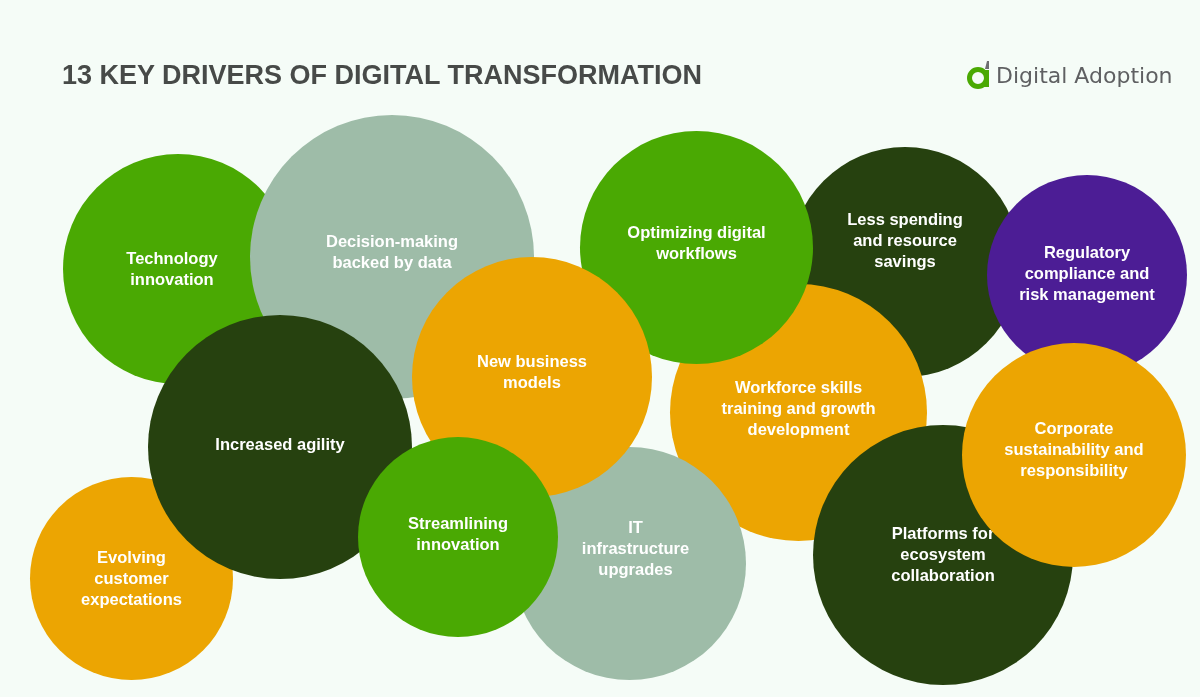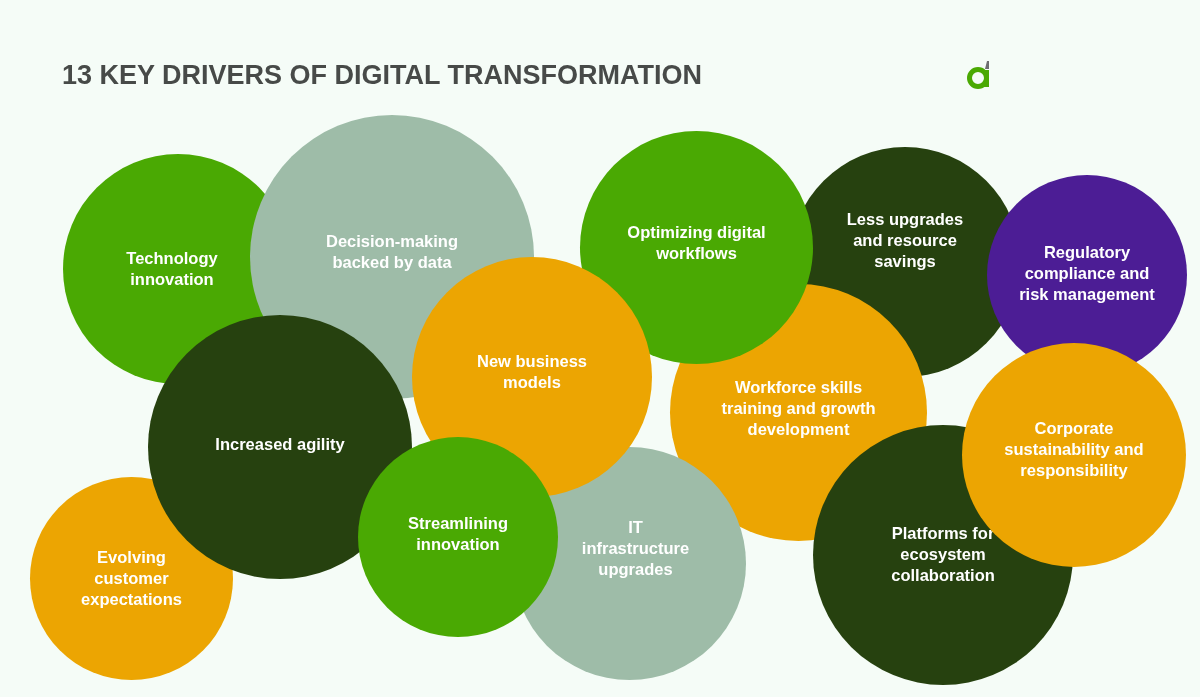--- a/index.html
+++ b/index.html
@@ -17,39 +17,40 @@
 <div class="title">13 KEY DRIVERS OF DIGITAL TRANSFORMATION</div>
 
 <div class="logo">
   <span class="logo-icon">
     <svg width="26" height="30" viewBox="0 0 26 30">
       <circle cx="11" cy="18" r="8.5" fill="none" stroke="#4aa903" stroke-width="5"></circle>
       <rect x="17" y="10" width="5" height="17" fill="#4aa903"></rect>
       <path d="M20 1 L22 1 L22 9 L18 9 Z" fill="#6d6e70"></path>
     </svg>
   </span>
+  <span class="logo-text">Digital Adoption</span>
 </div>
 
 <div class="circle" style="left:63px;top:154px;width:230px;height:230px;background:#4aa903;padding-left:0;">
   <div style="margin-left:-12px;margin-top:0px;">
     <span>Technology</span>
     <span>innovation</span>
   </div>
 </div>
 
 <div class="circle" style="left:250px;top:115px;width:284px;height:284px;background:#9ebca8;">
   <div style="margin-top:-10px;">
     <span>Decision-making</span>
     <span>backed by data</span>
   </div>
 </div>
 
 <div class="circle" style="left:790px;top:147px;width:230px;height:230px;background:#26410f;">
   <div style="margin-top:-44px;">
-    <span>Less upgrades</span>
+    <span>Less spending</span>
     <span>and resource</span>
     <span>savings</span>
   </div>
 </div>
 
 <div class="circle" style="left:670px;top:284px;width:257px;height:257px;background:#eca502;">
   <div style="margin-top:-8px;">
     <span>Workforce skills</span>
     <span>training and growth</span>
     <span>development</span>

